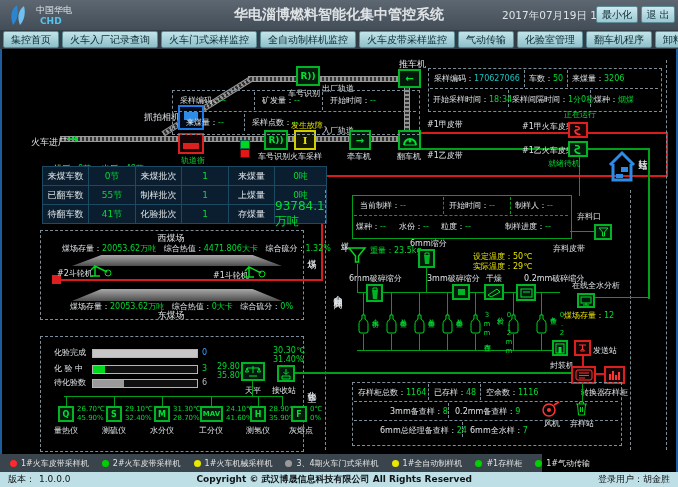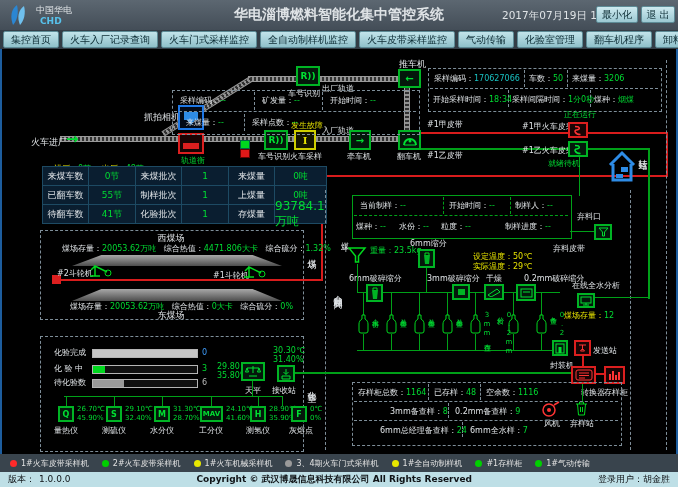--- a/index.html
+++ b/index.html
@@ -28,21 +28,21 @@
   .menubar{left:0;top:30px;width:678px;height:19px;background:#333d46;display:flex;align-items:center;padding-left:3px;box-sizing:border-box;gap:3px}
   .tab{background:linear-gradient(#c2e4ea,#8fc0ca);border:1px solid #5d8b96;border-radius:2px;color:#0b2b33;font-size:10px;height:15px;line-height:15px;padding:0 7px;cursor:pointer;white-space:nowrap}
   .grid{display:grid;grid-template-columns:45px 46px 45px 46px 45px 51px;grid-auto-rows:18px;gap:1px;background:#1d4a63;border:1px solid #1d4a63}
   .lc,.vc{background:#0a1e30;display:flex;align-items:center;justify-content:center;font-size:9px}
   .lc{color:#dfe3e6}.vc{color:#00dc32}
   .pile{background:linear-gradient(#a8a8a8,#4d4d4d);clip-path:polygon(0 100%,14% 0,86% 0,100% 100%)}
   .pbar{border:1px solid #b5b5b5;background:#101010;height:7px}
   .pfill{height:100%}
   .lampg{background:#00d81e;border:1px solid #064}
   .lampr{background:#e01818;border:1px solid #600}
-  .legend{left:0;top:454px;width:678px;height:18px;background:#39444d;display:flex;align-items:center;gap:13px;padding-left:10px;box-sizing:border-box}
+  .legend{left:0;top:454px;width:542px;height:18px;background:#39444d;display:flex;align-items:center;gap:13px;padding-left:10px;box-sizing:border-box}
   .litem{display:flex;align-items:center;gap:4px;color:#e2e2e2;font-size:8px;white-space:nowrap}
   .dot{width:7px;height:7px;border-radius:50%}
   .footer{left:0;top:472px;width:678px;height:15px;background:#bedfe6;color:#101417;font-size:9px;display:flex;align-items:center;justify-content:space-between;padding:0 8px;box-sizing:border-box}
   svg{display:block}
 </style>
 </head>
 <body>
 
 <div id="screen">
 

